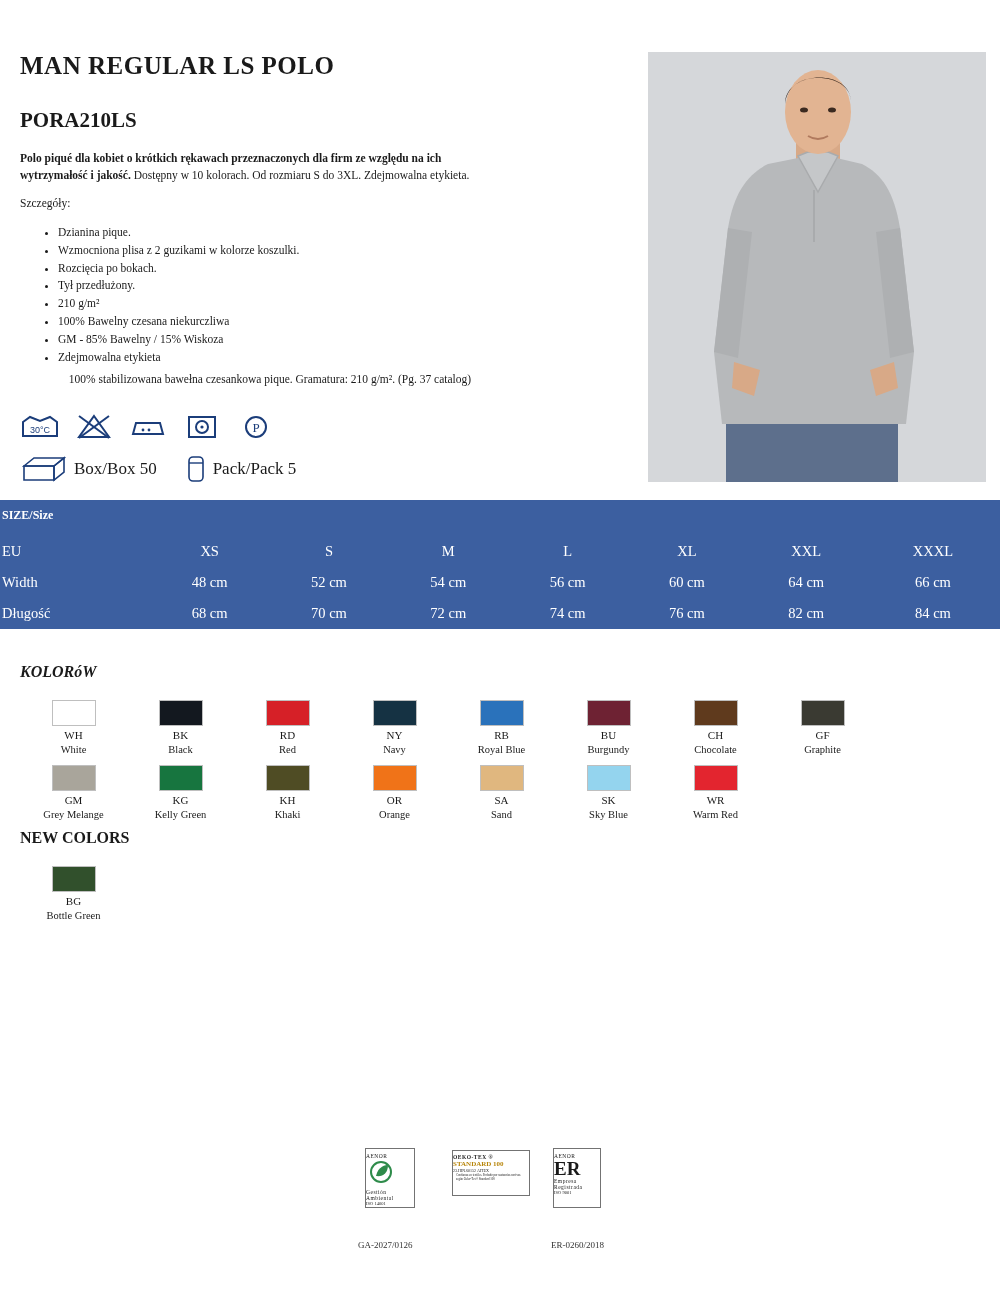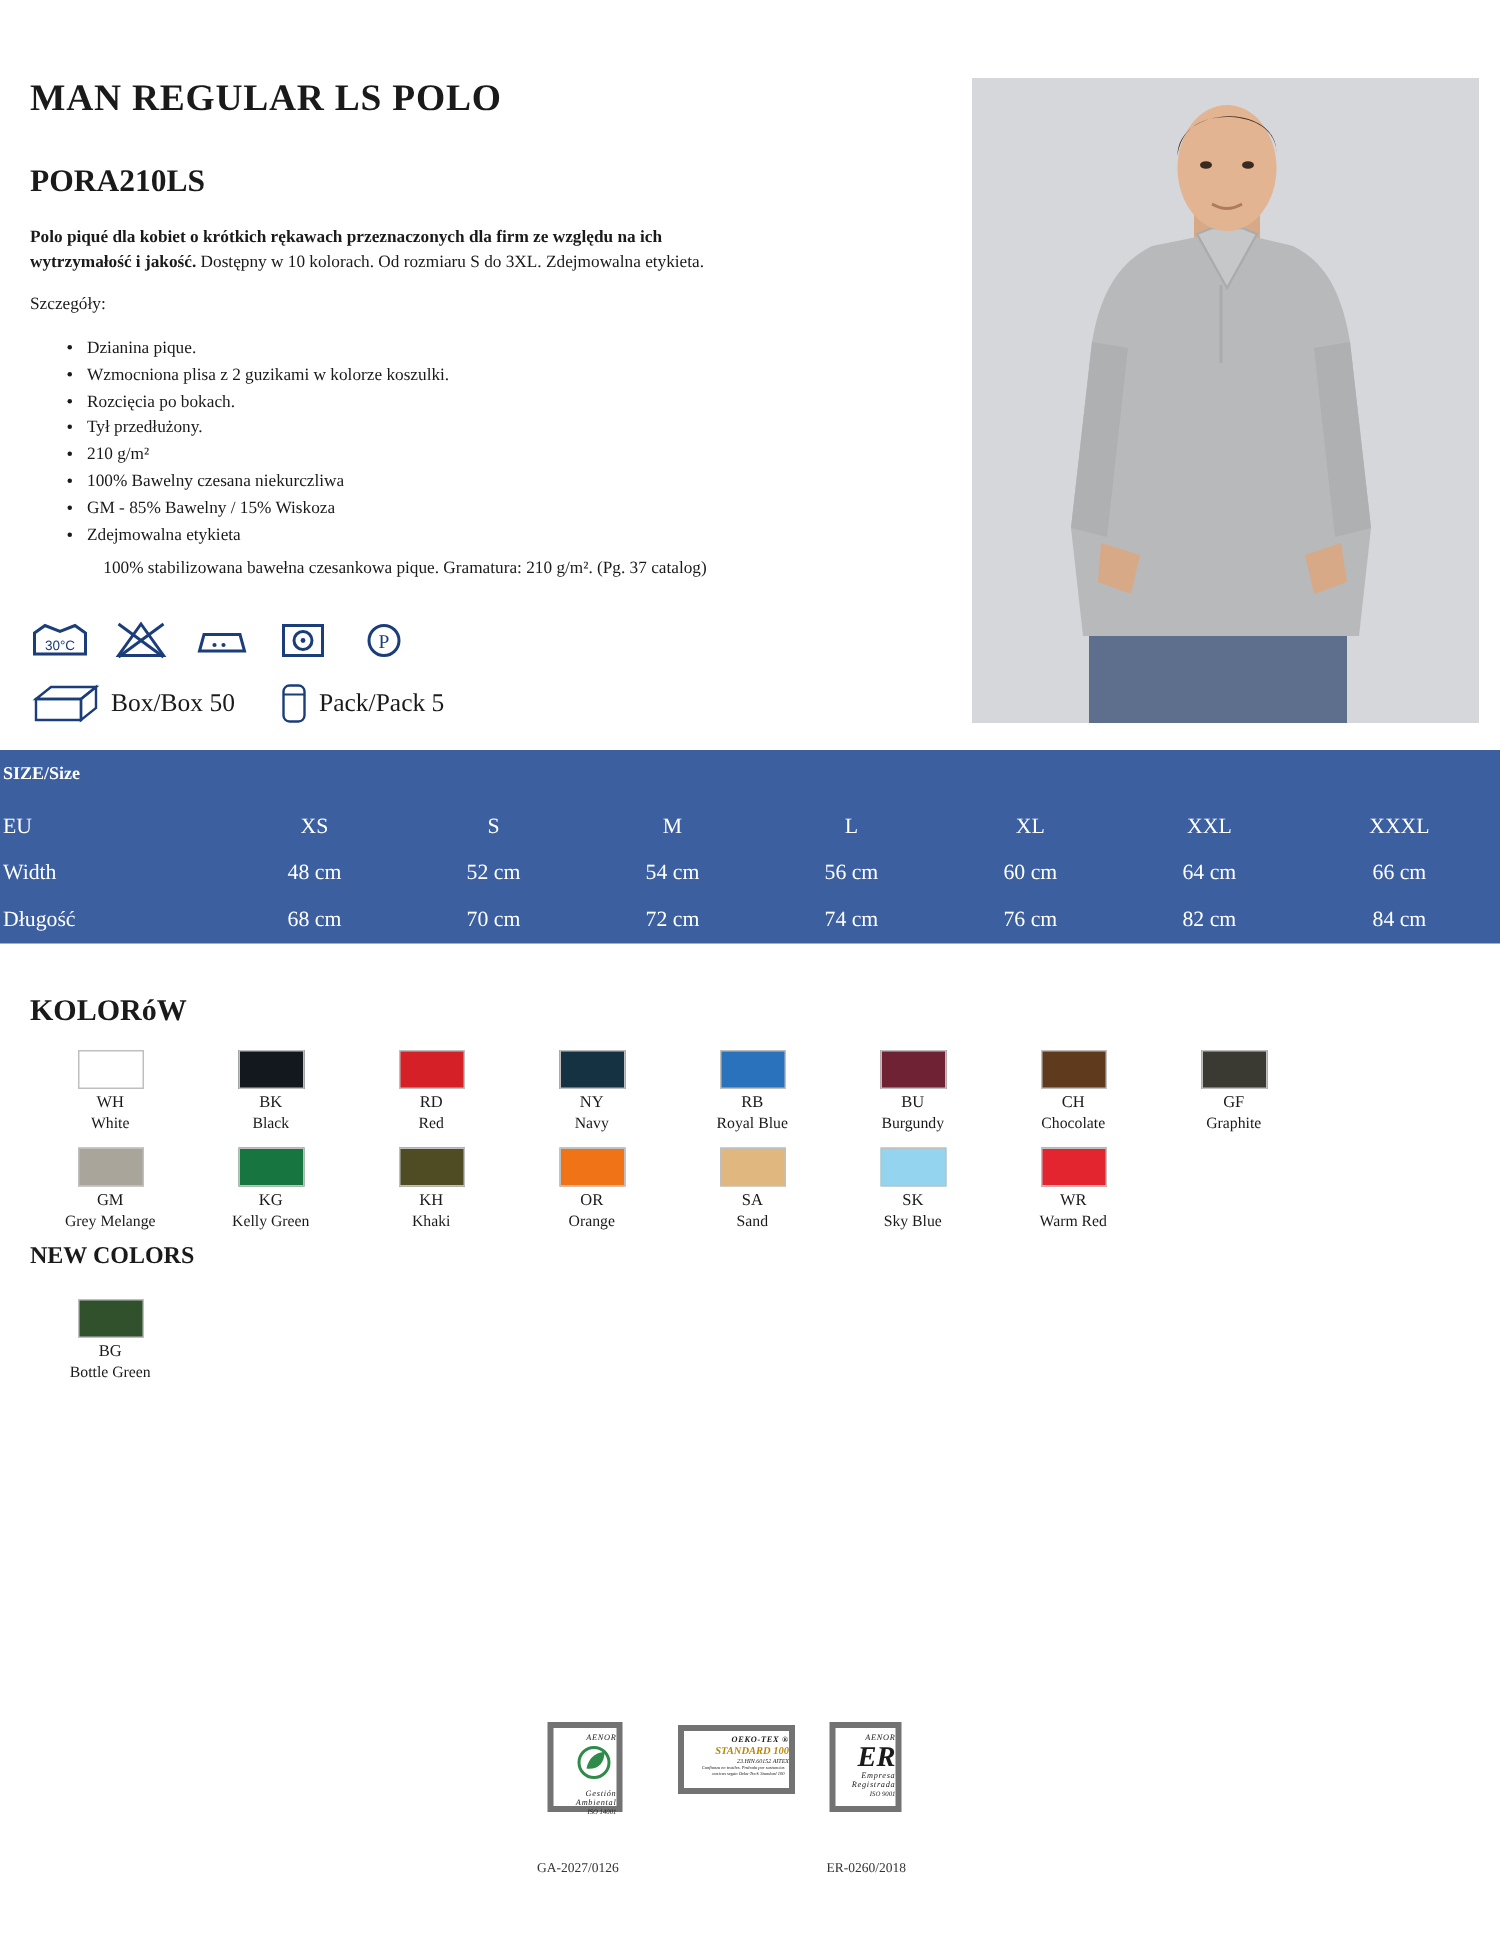--- a/index.html
+++ b/index.html
@@ -118,22 +118,23 @@
     text-align: left;
     padding-left: 2px;
     width: 150px;
   }
   table.sizes tr.head td { padding-top: 12px; }
 
   
   .colors-title {
     position: absolute;
     left: 20px; top: 663px;
-    font-size: 20px;
+    font-size: 16px;
     font-weight: bold;
+    font-style: italic;
   }
   .new-colors-title {
     position: absolute;
     left: 20px; top: 829px;
     font-size: 16px;
     font-weight: bold;
   }
   .swatch-grid {
     position: absolute;
     left: 20px; top: 700px;
@@ -157,24 +158,23 @@
 
   
   .certs {
     position: absolute;
     left: 0; top: 1148px;
     width: 1000px;
     height: 120px;
   }
   .cert {
     position: absolute;
-    border: 4px solid #737373;
+    border: 1px solid #737373;
     background: #fff;
-    text-align: right;
-    font-style: italic;
+    text-align: left;
   }
   .cert-aenor { left: 365px; top: 0; width: 50px; height: 60px; }
   .cert-oeko { left: 452px; top: 2px; width: 78px; height: 46px; }
   .cert-er { left: 553px; top: 0; width: 48px; height: 60px; }
   .cert .t { font-size: 5.5px; letter-spacing: 0.5px; }
   .cert .b { font-size: 4.5px; }
   .cert-code {
     position: absolute;
     font-size: 9px;
     color: #333;

